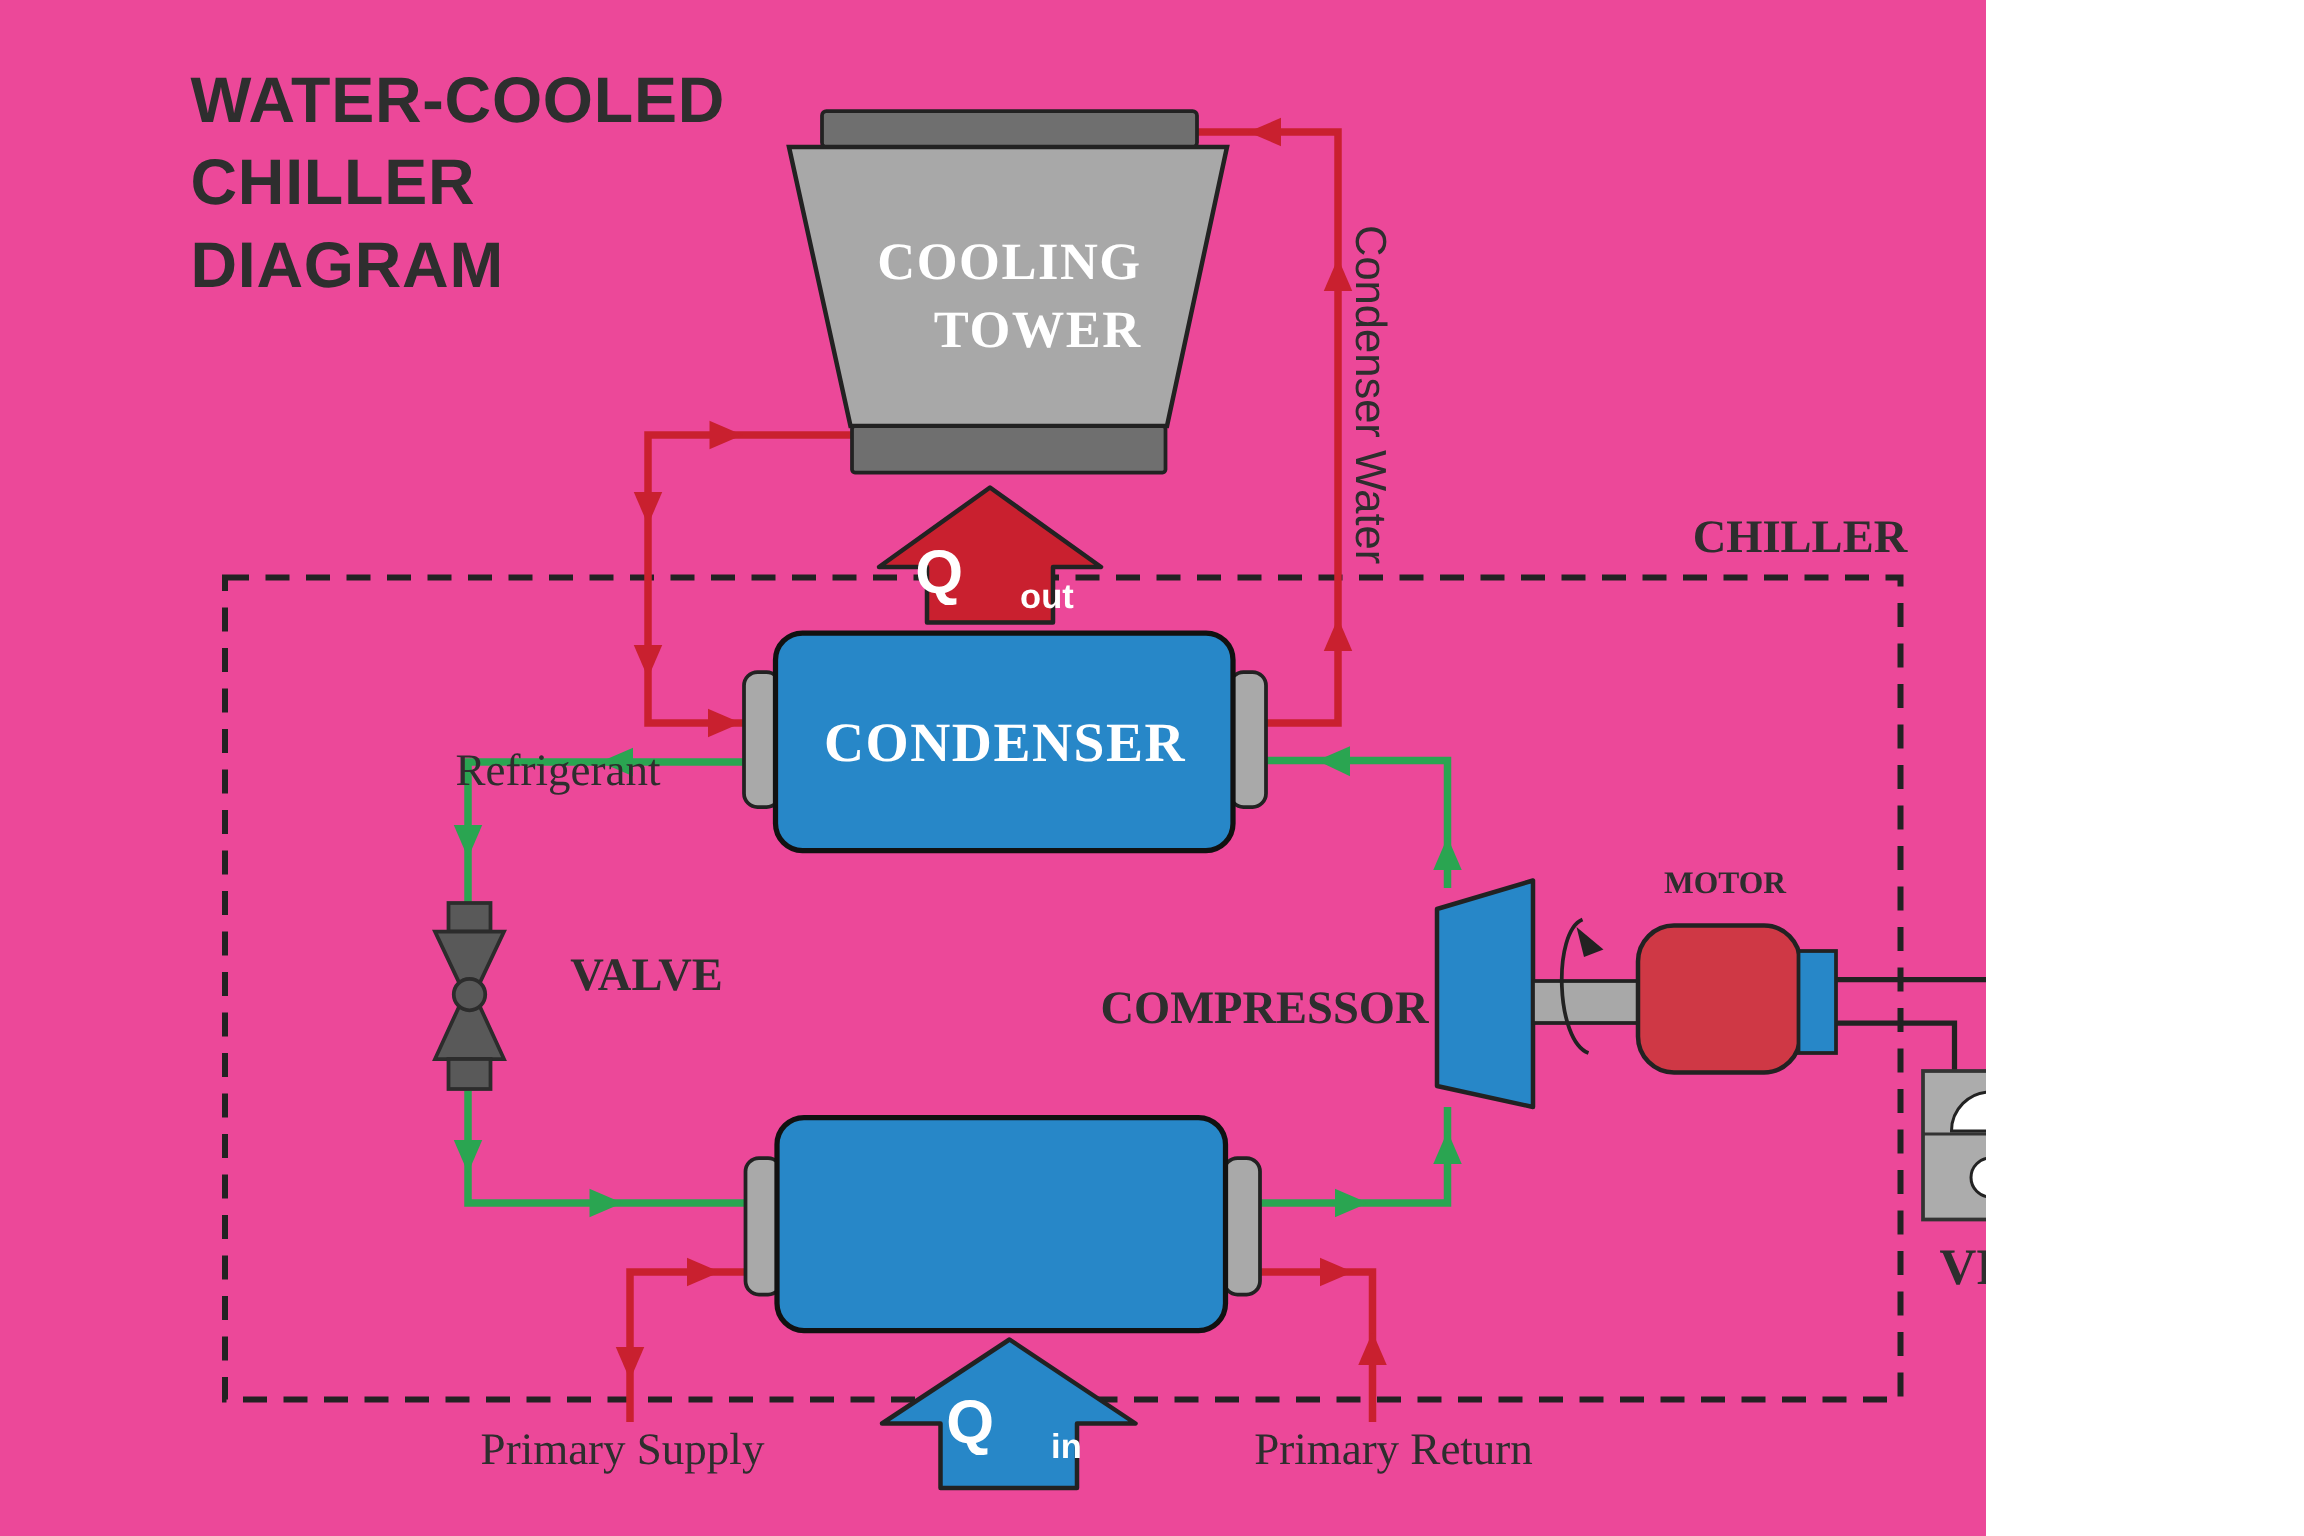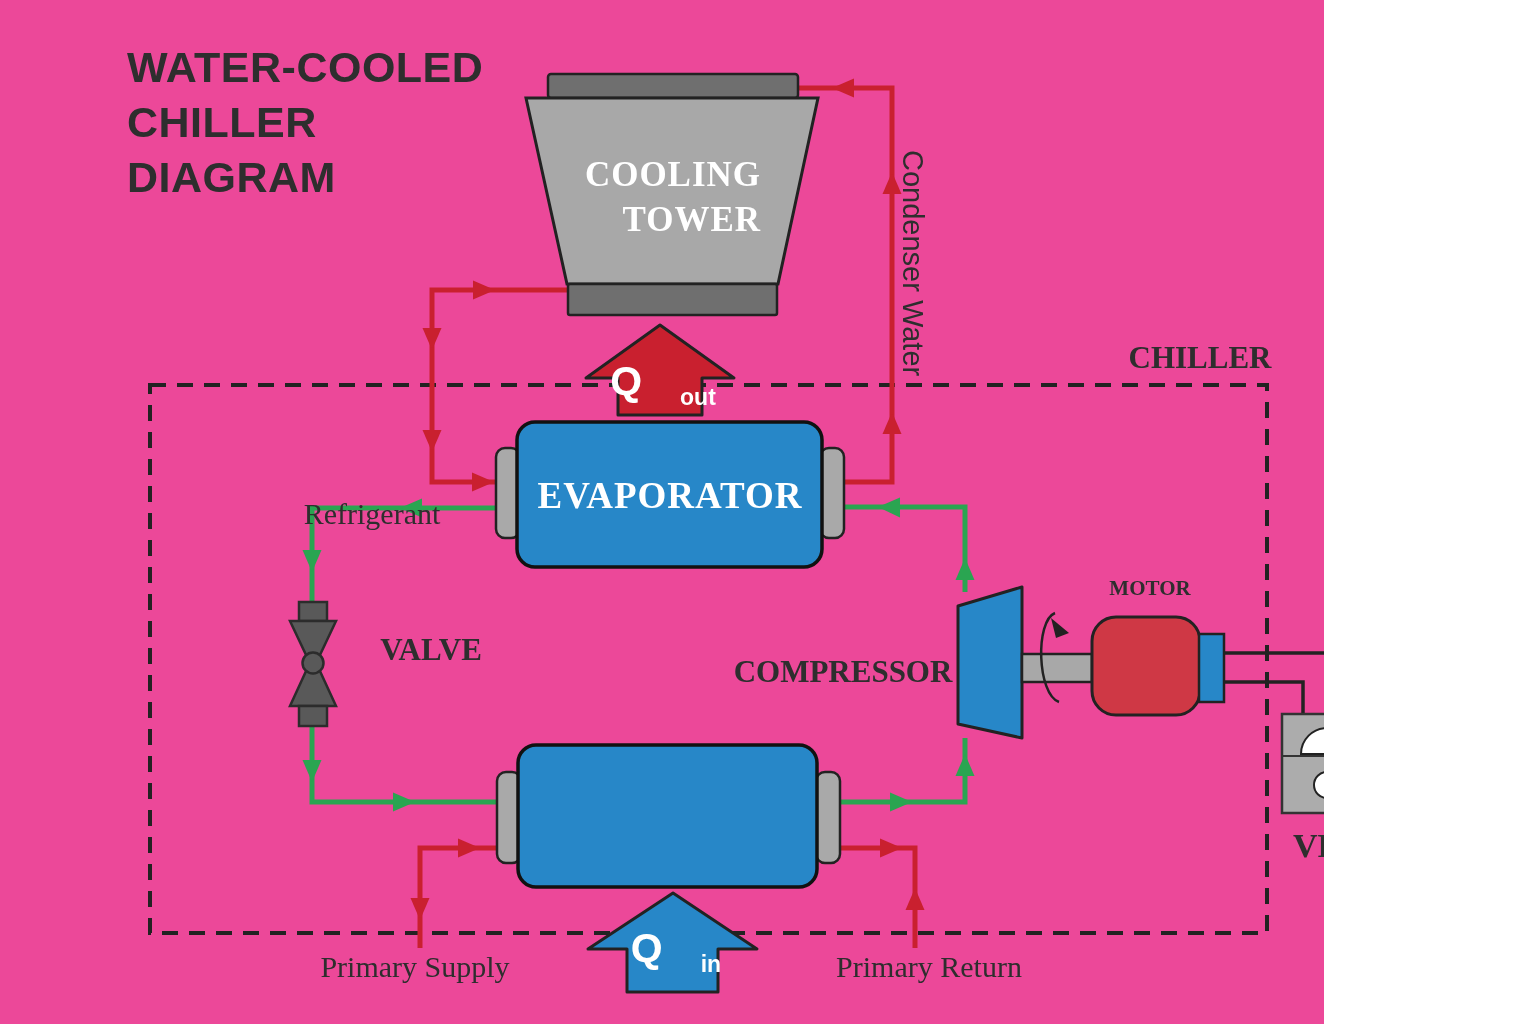--- a/index.html
+++ b/index.html
@@ -133,21 +133,21 @@
     <div>DIAGRAM</div>
   </div>
 
   <div class="lbl ctr chiller-lbl">CHILLER</div>
 
   <div class="lbl ctr tower-lbl">
     <div>COOLING</div>
     <div>TOWER</div>
   </div>
 
-  <div class="lbl ctr cond-lbl">EVAPORATOR</div>
+  <div class="lbl ctr cond-lbl">CONDENSER</div>
 
   <div class="lbl ctr refr-lbl">Refrigerant</div>
 
   <div class="lbl ctr exv-lbl">
     <div>VALVE</div>
   </div>
 
   <div class="lbl ctr comp-lbl">COMPRESSOR</div>
   <div class="lbl ctr motor-lbl">MOTOR</div>
   <div class="lbl ctr vfd-lbl">VFD</div>

